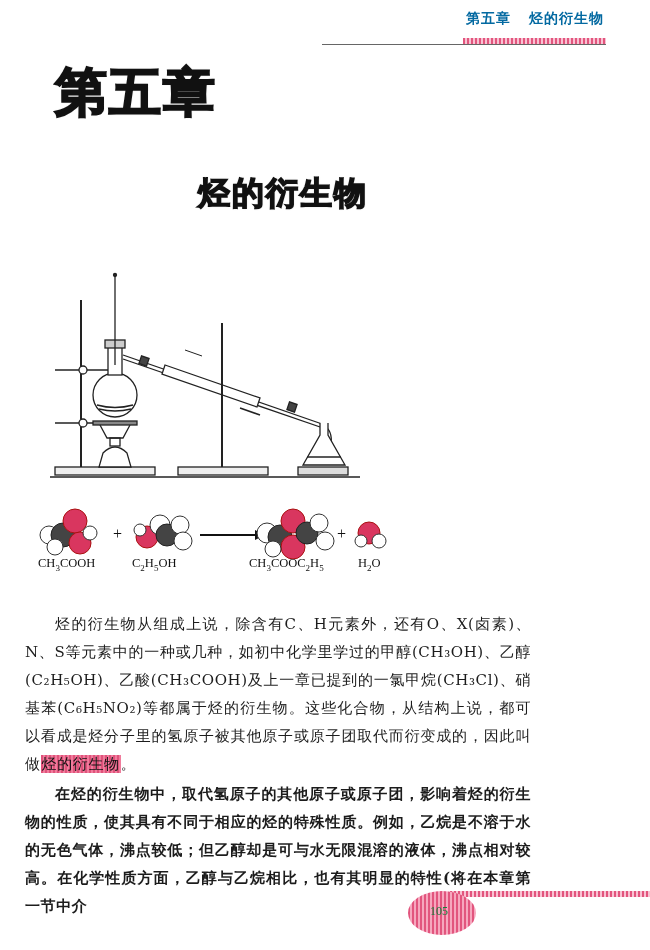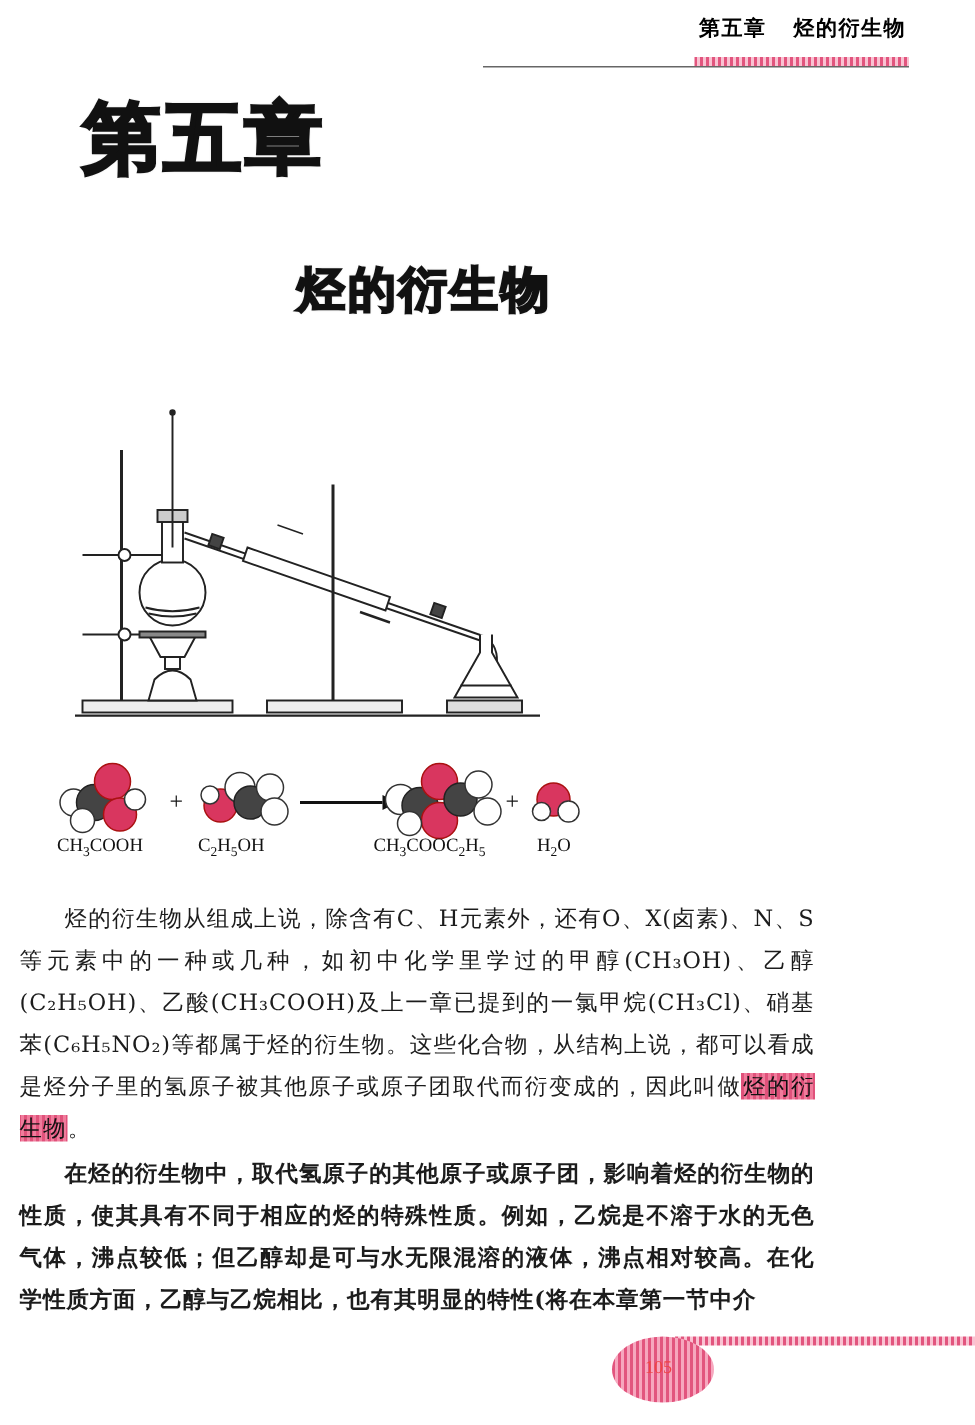--- a/index.html
+++ b/index.html
@@ -1,40 +1,40 @@
 <!DOCTYPE html>
 <html><head>
   <meta charset="utf-8">
   <style>
     html, body { margin: 0; padding: 0; background: #ffffff; }
     body { width: 650px; height: 950px; position: relative; overflow: hidden; font-family: "DejaVu Serif", "Liberation Serif", serif; color: #1a1a1a; }
-    .running-head { position: absolute; top: 10px; left: 466px; font-family: "DejaVu Sans", sans-serif; font-weight: bold; font-size: 14px; letter-spacing: 1px; color: #000000; white-space: nowrap; }
+    .running-head { position: absolute; top: 10px; left: 466px; font-family: "DejaVu Sans", sans-serif; font-weight: bold; font-size: 14px; letter-spacing: 1px; color: #0369a1; white-space: nowrap; }
     .running-head .gap { display: inline-block; width: 18px; }
     .head-rule { position: absolute; top: 44px; left: 322px; width: 284px; height: 1px; background: #666; }
     .head-stripe { position: absolute; top: 38px; left: 463px; width: 143px; height: 6px;
       background: repeating-linear-gradient(90deg, #e2557e 0 2px, #f9c2d2 2px 4px); }
     .chapter-title { position: absolute; top: 58px; left: 55px; font-family: "DejaVu Sans", sans-serif; font-weight: 900; font-size: 52px; color: #111; letter-spacing: 2px;
       -webkit-text-stroke: 2px #111; text-shadow: 0 0 2px #999, 1px 1px 0 #fff; }
     .section-title { position: absolute; top: 172px; left: 198px; font-family: "DejaVu Sans", sans-serif; font-weight: 900; font-size: 32px; color: #111; letter-spacing: 2px;
       -webkit-text-stroke: 1.5px #111; text-shadow: 0 0 2px #aaa; }
     .apparatus { position: absolute; top: 255px; left: 45px; width: 320px; height: 230px; }
     .reaction { position: absolute; top: 505px; left: 35px; width: 370px; height: 75px; }
     .mol-label { position: absolute; top: 556px; font-family: "Liberation Serif", serif; font-size: 12.5px; color: #111; white-space: nowrap; }
     .mol-label sub { font-size: 9px; }
     .body-text { position: absolute; left: 13px; width: 530px; font-size: 15px; line-height: 28px; letter-spacing: 0.6px; color: #1c1c1c; }
-    .body-text p { margin: 0; text-align: justify; }
+    .body-text p { margin: 12px; text-align: justify; }
     .indent { text-indent: 30px; }
     .term { background: repeating-linear-gradient(90deg, #e0527b 0 2px, #f07c9c 2px 4px); color: #111; padding: 0 1px; }
     .para1 { top: 598px; }
     .para2 { top: 768px; font-weight: bold; }
     .page-oval { position: absolute; top: 891px; left: 408px; width: 68px; height: 44px; border-radius: 50%;
       background: repeating-linear-gradient(90deg, #e2557e 0 2px, #f6a7be 2px 4px); }
     .page-tail { position: absolute; top: 891px; left: 450px; width: 200px; height: 6px;
       background: repeating-linear-gradient(90deg, #e2557e 0 2px, #f9c2d2 2px 4px); }
-    .page-number { position: absolute; top: 904px; left: 430px; font-family: "Liberation Serif", serif; font-size: 12px; color: #ef4444; }
+    .page-number { position: absolute; top: 904px; left: 430px; font-family: "Liberation Serif", serif; font-size: 12px; color: #15803d; }
   </style>
 </head>
 <body>
 
 <div class="running-head">
   <span>第五章</span><span class="gap"></span><span>烃的衍生物</span>
 </div>
 <div class="head-stripe"></div>
 <div class="head-rule"></div>
 

